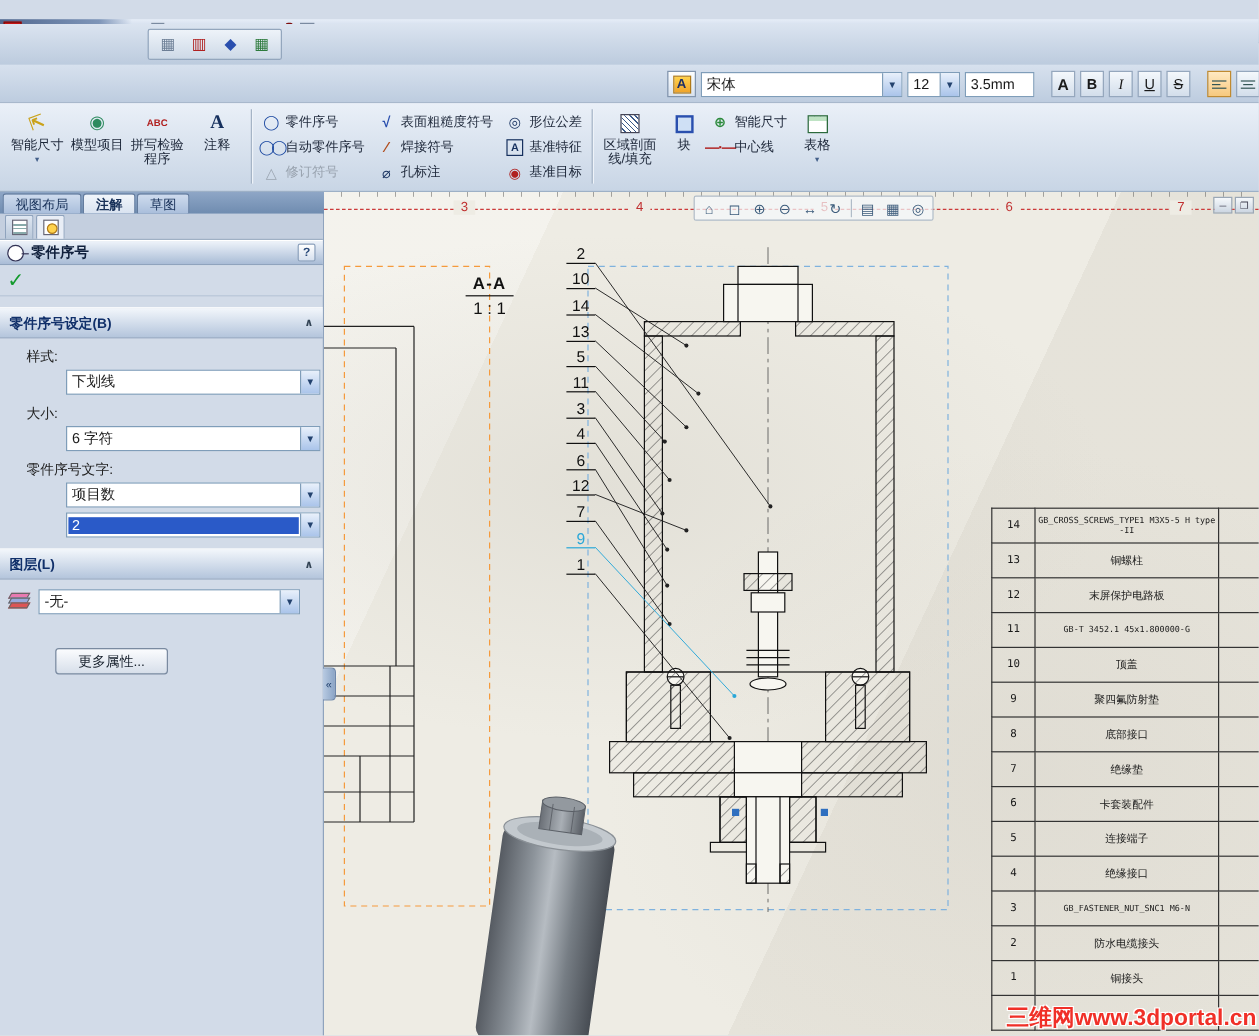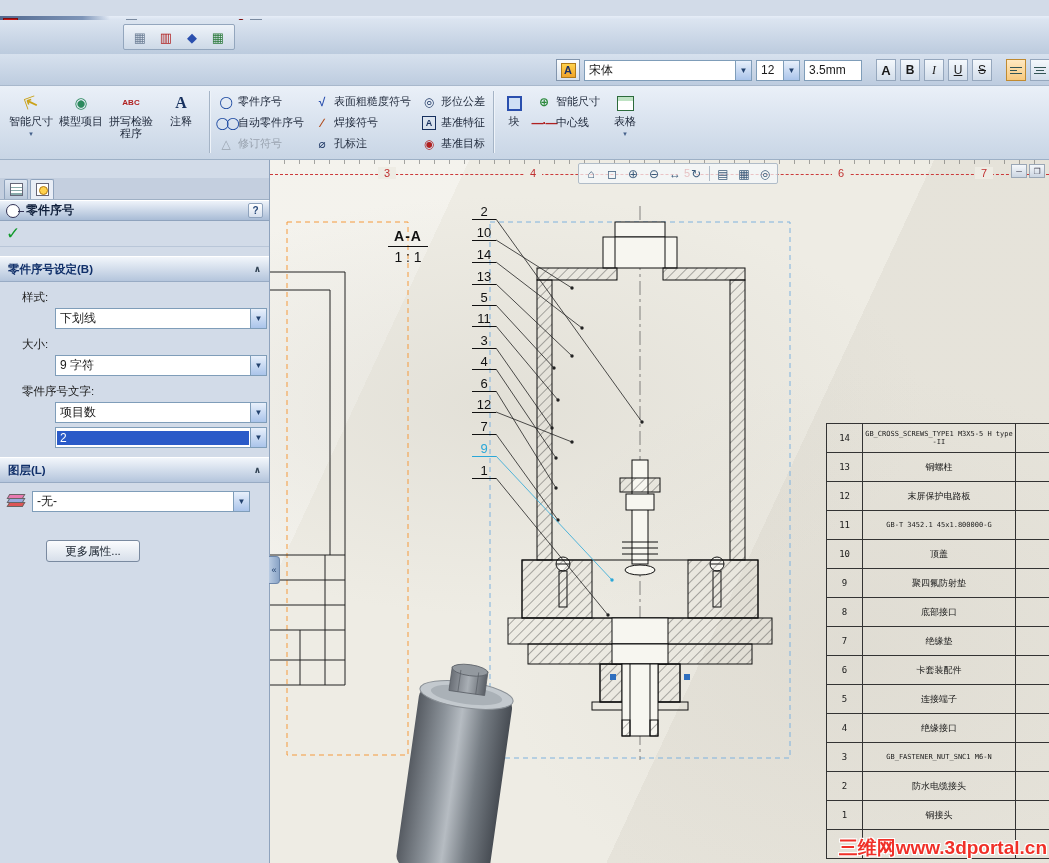--- a/index.html
+++ b/index.html
@@ -314,20 +314,26 @@
           <span class="i-datum" style="display:flex;align-items:center;justify-content:center">A</span>
         </span>
       <span>基准特征</span>
     </div>
     <div class="asm">
       <span class="ic i-dtarget">◉</span>
       <span>基准目标</span>
     </div>
   </div>
   <div class="vsep"></div>
+  <div class="abig" style="width:56px">
+    <span class="ic">
+        <span class="i-hatch"></span>
+      </span>
+    <span>区域剖面线/填充</span>
+  </div>
   <div class="abig" style="width:34px">
     <span class="ic">
         <span class="i-block"></span>
       </span>
     <span>块</span>
   </div>
   <div class="acol">
     <div class="asm">
       <span class="ic i-cmark">⊕</span>
       <span>智能尺寸</span>
@@ -342,20 +348,25 @@
         <span class="i-table"></span>
       </span>
     <span>表格</span>
     <span class="dd">▾</span>
   </div>
 </div>
 
 <div class="main">
 
   <div class="panel">
+    <div class="cmtabs" id="cmTabs">
+        <div class="cmtab">视图布局</div>
+        <div class="cmtab on">注解</div>
+        <div class="cmtab">草图</div>
+      </div>
     <div class="pm-tabs">
       <div class="pm-tab">
           <span class="t-prop"></span>
         </div>
       <div class="pm-tab on">
           <span class="t-bal"></span>
         </div>
     </div>
     <div class="pm-header">
       <span class="pm-hicon"></span>
@@ -370,21 +381,21 @@
       <span>零件序号设定(B)</span>
       <span class="chev">∧</span>
     </div>
     <div class="fld-label">样式:</div>
     <div class="combo pm-combo">
       <span class="val">下划线</span>
       <span class="arrow">▼</span>
     </div>
     <div class="fld-label">大小:</div>
     <div class="combo pm-combo">
-      <span class="val">9 字符</span>
+      <span class="val">6 字符</span>
       <span class="arrow">▼</span>
     </div>
     <div class="fld-label">零件序号文字:</div>
     <div class="combo pm-combo">
       <span class="val">项目数</span>
       <span class="arrow">▼</span>
     </div>
     <div class="combo pm-combo sel" style="margin-top:4px">
       <span class="val">2</span>
       <span class="arrow">▼</span>

